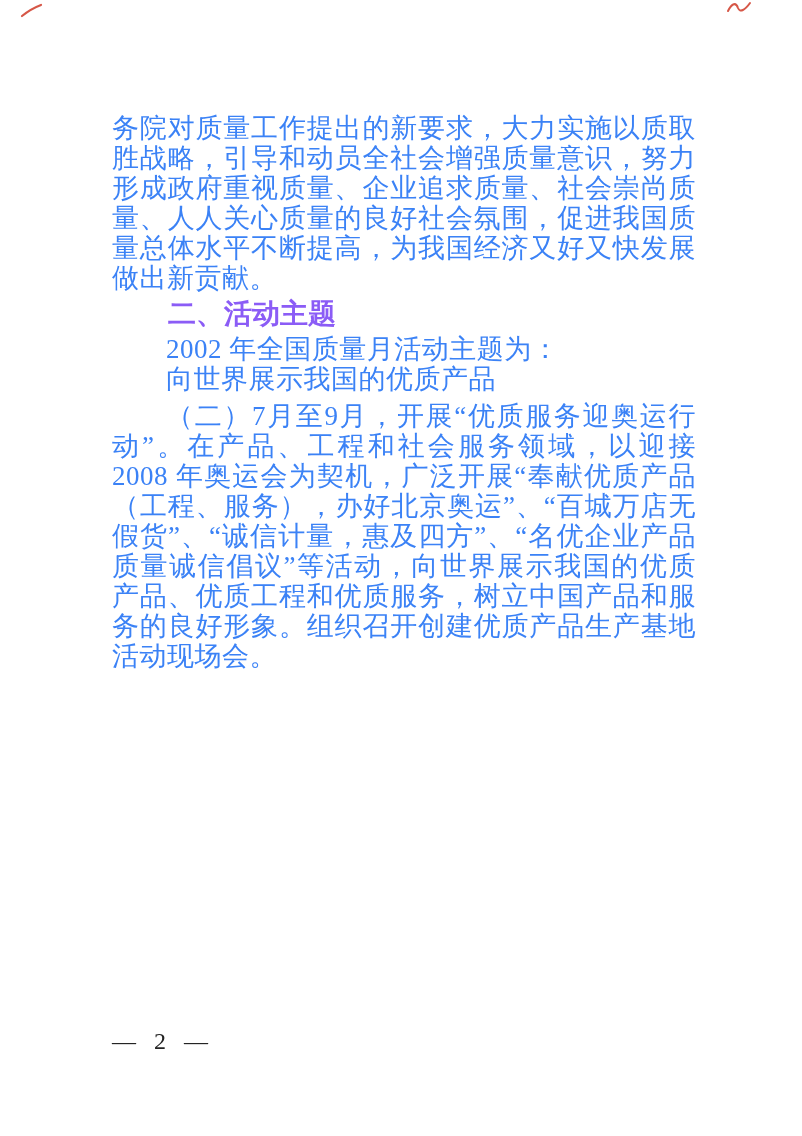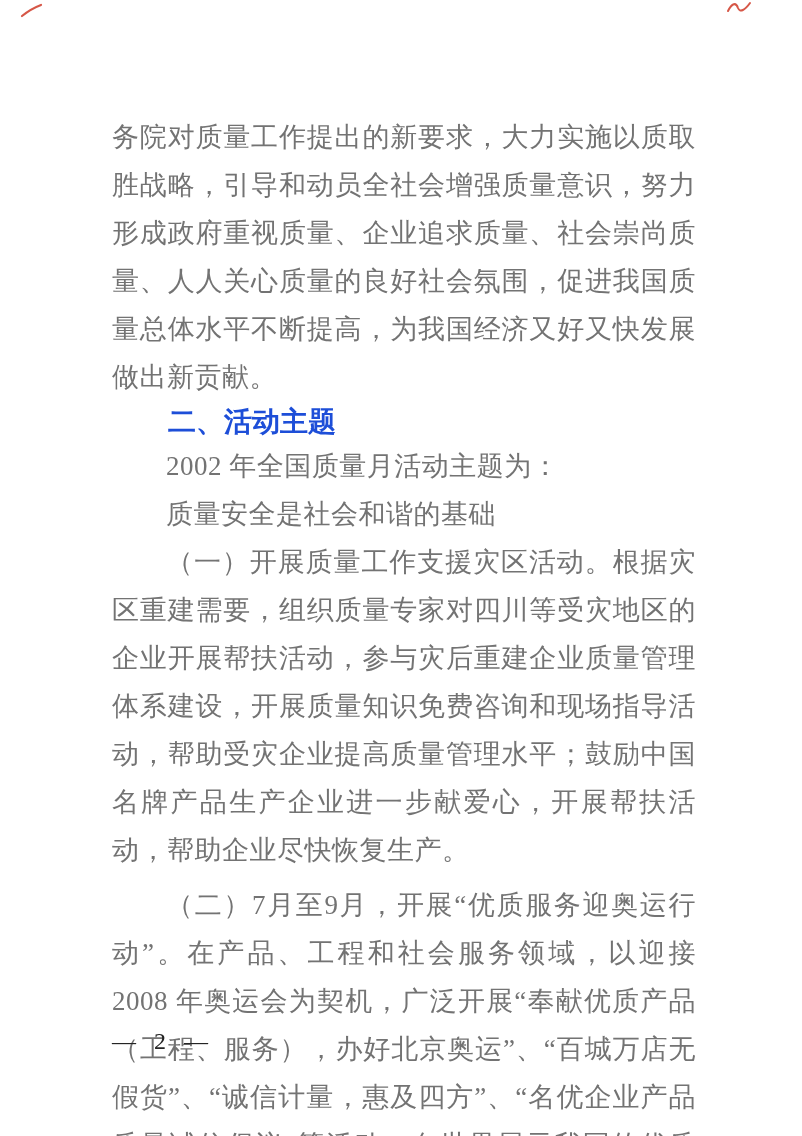--- a/index.html
+++ b/index.html
@@ -17,36 +17,36 @@
   }
   .content {
     position: absolute;
     left: 112px;
     top: 113px;
     width: 584px;
   }
   p.body {
     margin: 0;
     font-size: 27px;
-    line-height: 48px;
+    line-height: 30px;
     letter-spacing: 0.5px;
-    color: #737373;
+    color: #3b82f6;
     text-align: justify;
     text-align-last: left;
     font-family: "Liberation Serif", "DejaVu Serif", serif;
   }
   p.indent, h2.heading {
     text-indent: 2em;
   }
   h2.heading {
     margin: 0;
     font-size: 28px;
     line-height: 41px;
     font-weight: 700;
-    color: #1d4ed8;
+    color: #8b5cf6;
     font-family: "Liberation Sans", "DejaVu Sans", sans-serif;
   }
   .sp {
     margin-top: 7px !important;
   }
   .page-number {
     position: absolute;
     left: 112px;
     top: 1026px;
     font-size: 24px;
@@ -80,24 +80,23 @@
   </span>
 
   <main class="content">
 
     <p class="body">务院对质量工作提出的新要求，大力实施以质取胜战略，引导和动员全社会增强质量意识，努力形成政府重视质量、企业追求质量、社会崇尚质量、人人关心质量的良好社会氛围，促进我国质量总体水平不断提高，为我国经济又好又快发展做出新贡献。</p>
 
     <h2 class="heading">二、活动主题</h2>
 
     <p class="body indent">2002 年全国质量月活动主题为：</p>
 
-    <p class="body indent">质量安全是社会和谐的基础</p>
+    <p class="body indent">向世界展示我国的优质产品</p>
 
 
-    <p class="body indent">（一）开展质量工作支援灾区活动。根据灾区重建需要，组织质量专家对四川等受灾地区的企业开展帮扶活动，参与灾后重建企业质量管理体系建设，开展质量知识免费咨询和现场指导活动，帮助受灾企业提高质量管理水平；鼓励中国名牌产品生产企业进一步献爱心，开展帮扶活动，帮助企业尽快恢复生产。</p>
 
     <p class="body indent sp">（二）7月至9月，开展“优质服务迎奥运行动”。在产品、工程和社会服务领域，以迎接 2008 年奥运会为契机，广泛开展“奉献优质产品（工程、服务），办好北京奥运”、“百城万店无假货”、“诚信计量，惠及四方”、“名优企业产品质量诚信倡议”等活动，向世界展示我国的优质产品、优质工程和优质服务，树立中国产品和服务的良好形象。组织召开创建优质产品生产基地活动现场会。</p>
 
   </main>
 
   <div class="page-number">— 2 —</div>
 
 </div>
 
 </body></html>

